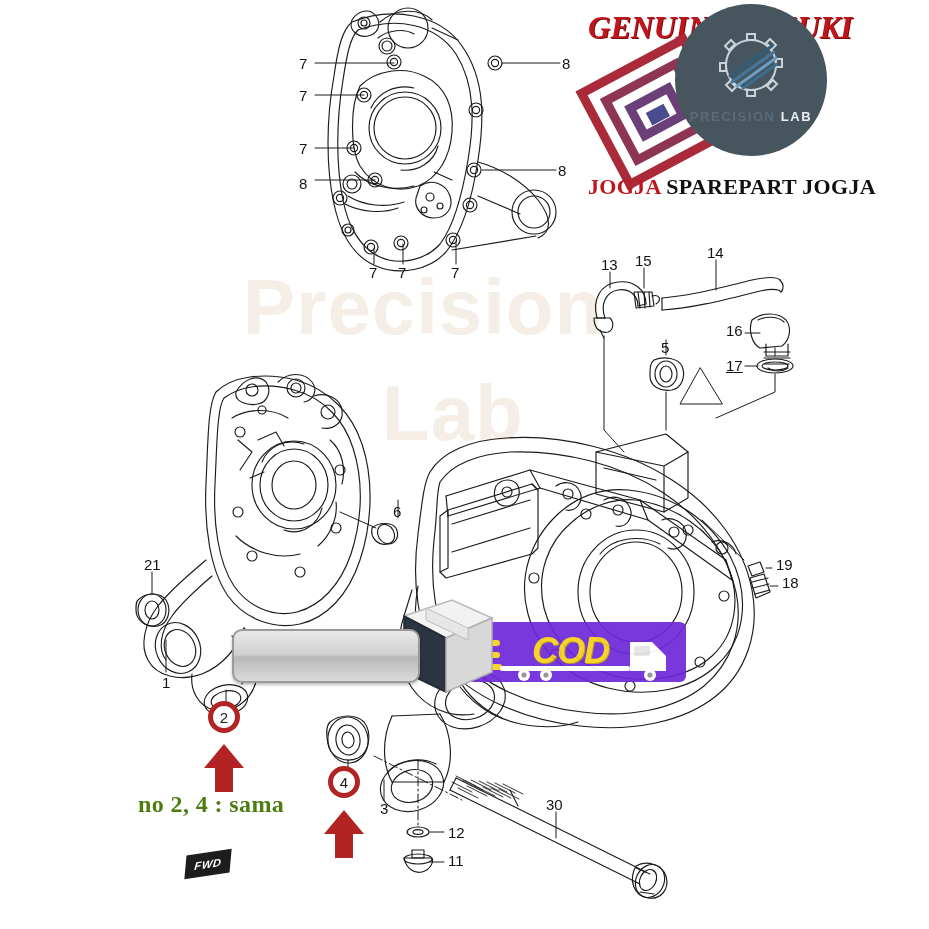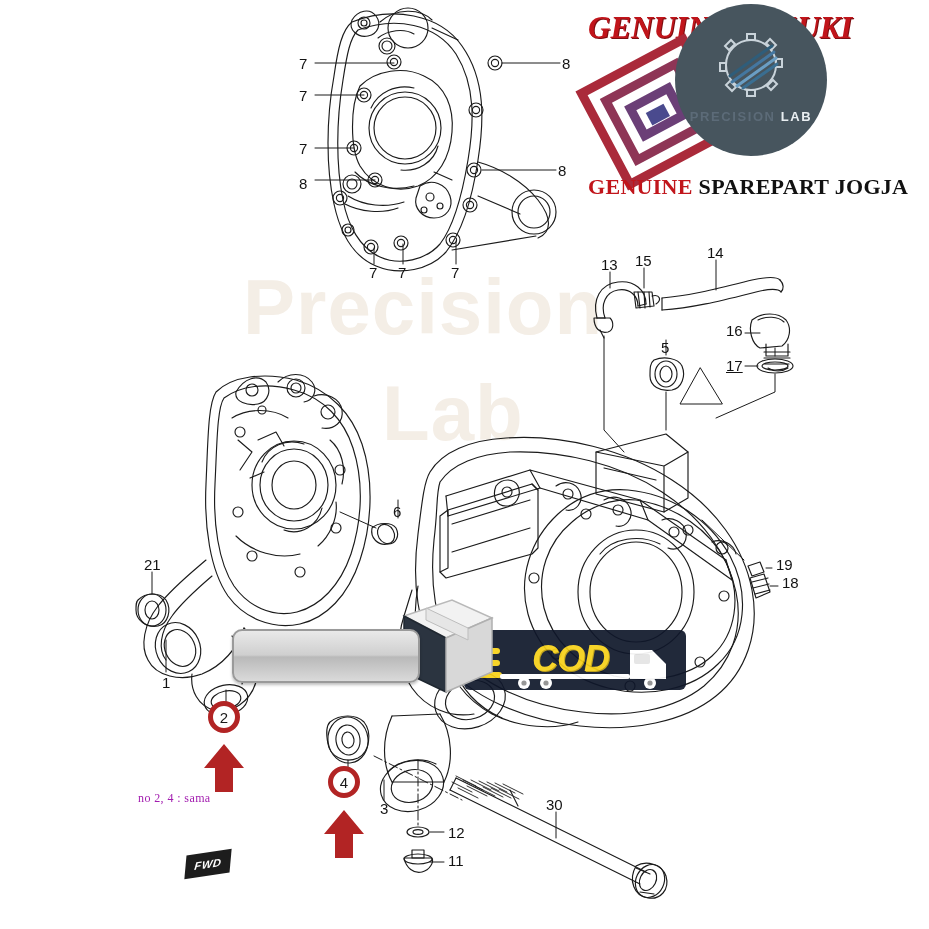--- a/index.html
+++ b/index.html
@@ -111,35 +111,34 @@
     border: 5px solid #b22424;
     border-radius: 50%;
     background: #ffffff;
     display: flex; align-items: center; justify-content: center;
     font-family: "Liberation Sans", sans-serif;
     font-size: 15px; color: #1a1a1a;
   }
   .ann-note {
     position: absolute;
     font-family: "Liberation Serif", serif;
-    font-weight: 400;
-    font-size: 12px;
-    color: #a21caf;
+    font-weight: 700;
+    font-size: 24px;
+    color: #4d7c0f;
     white-space: nowrap;
     letter-spacing: 0.4px;
   }
 
   
   .promo-cod {
     position: absolute; left: 464px; top: 622px;
     width: 222px; height: 60px;
-    background: #0f172a;
+    background: #6d28d9;
     border-radius: 6px 6px 6px 6px;
     opacity: 0.92;
-    margin-top: 8px;
   }
   .cod-word {
     position: absolute; left: 68px; top: 8px;
     font-family: "Liberation Sans", sans-serif;
     font-weight: 700; font-style: italic;
     font-size: 36px;
     color: #f7d117;
     letter-spacing: -1px;
     text-shadow: 1px 1px 0 #b99a0c;
   }
@@ -603,18 +602,18 @@
           <path d="M31 60 L 70 32" stroke="#6a9ec4"></path>
           <path d="M37 62 L 71 38" stroke="#3a6e91"></path>
         </g>
       </svg>
       <div class="logo-text">
         <span class="dim">PRECISION</span><span class="lit"> LAB</span>
       </div>
     </div>
 
     <div class="brand-sub">
-      <span class="red">GENUINE</span>
+      <span class="red">JOGJA</span>
       <span class="blk">SPAREPART JOGJA</span>
     </div>
   </div>
 
 </div>
 
 </body></html>

